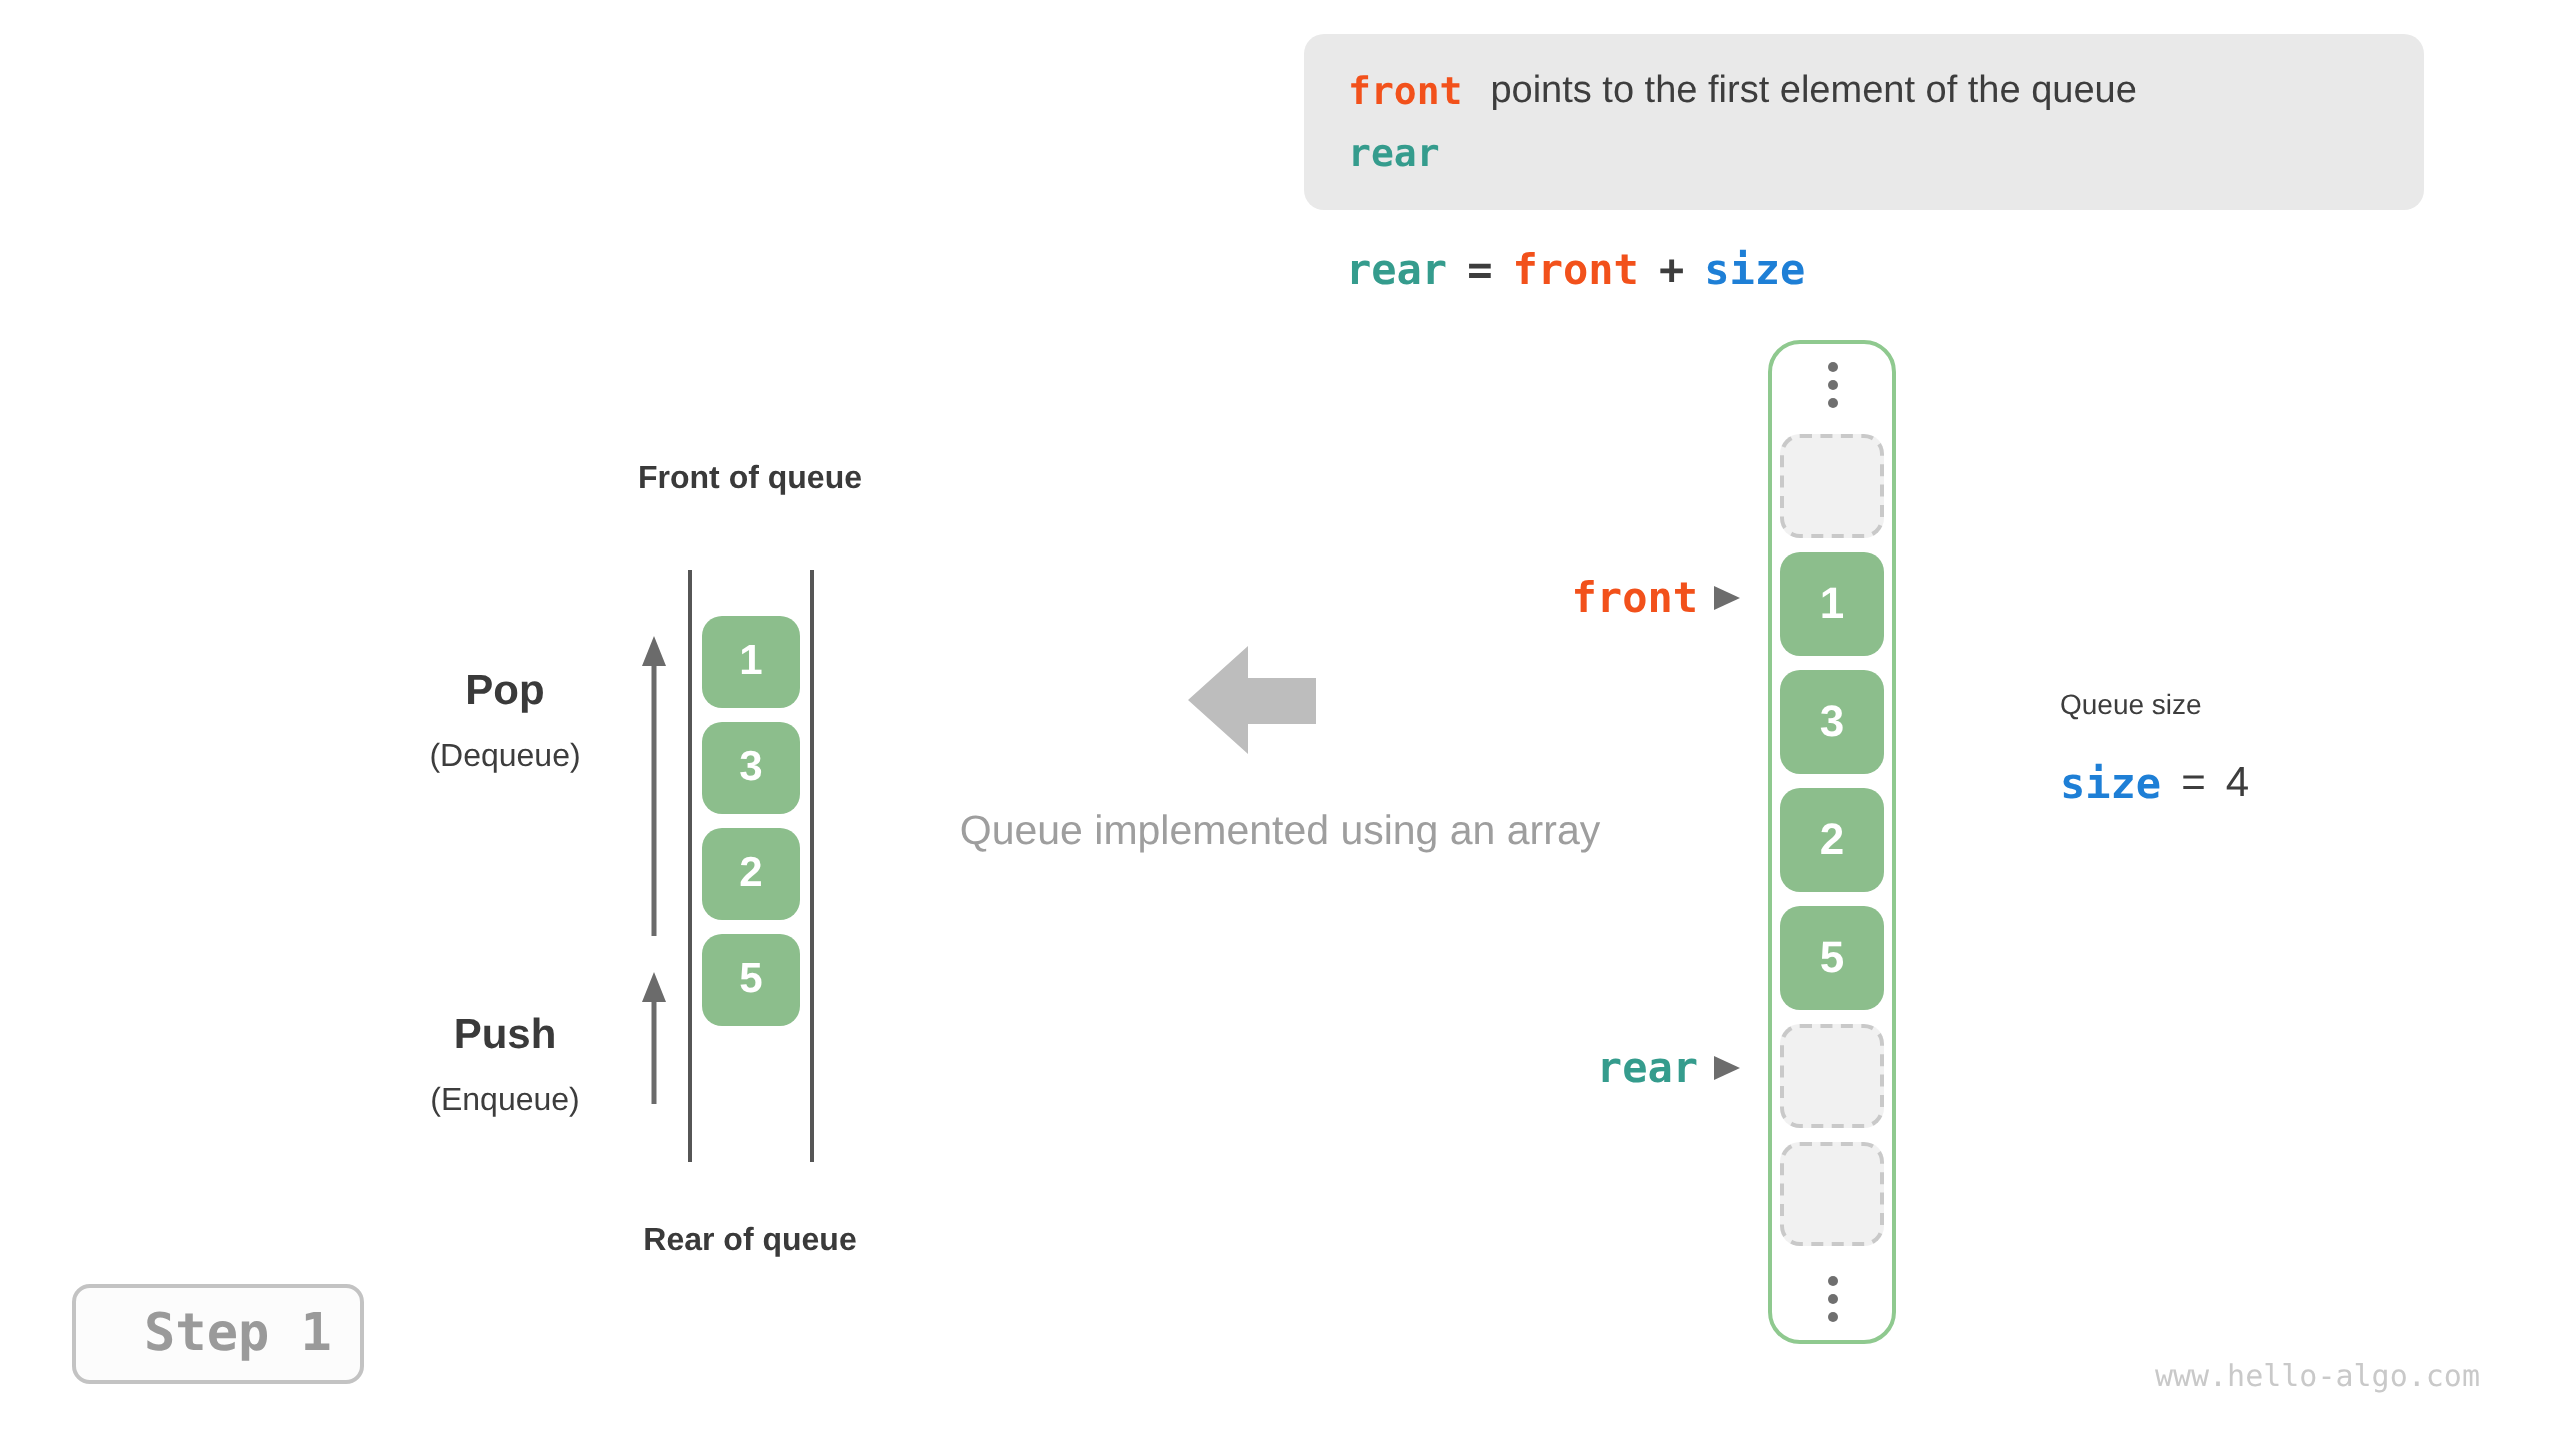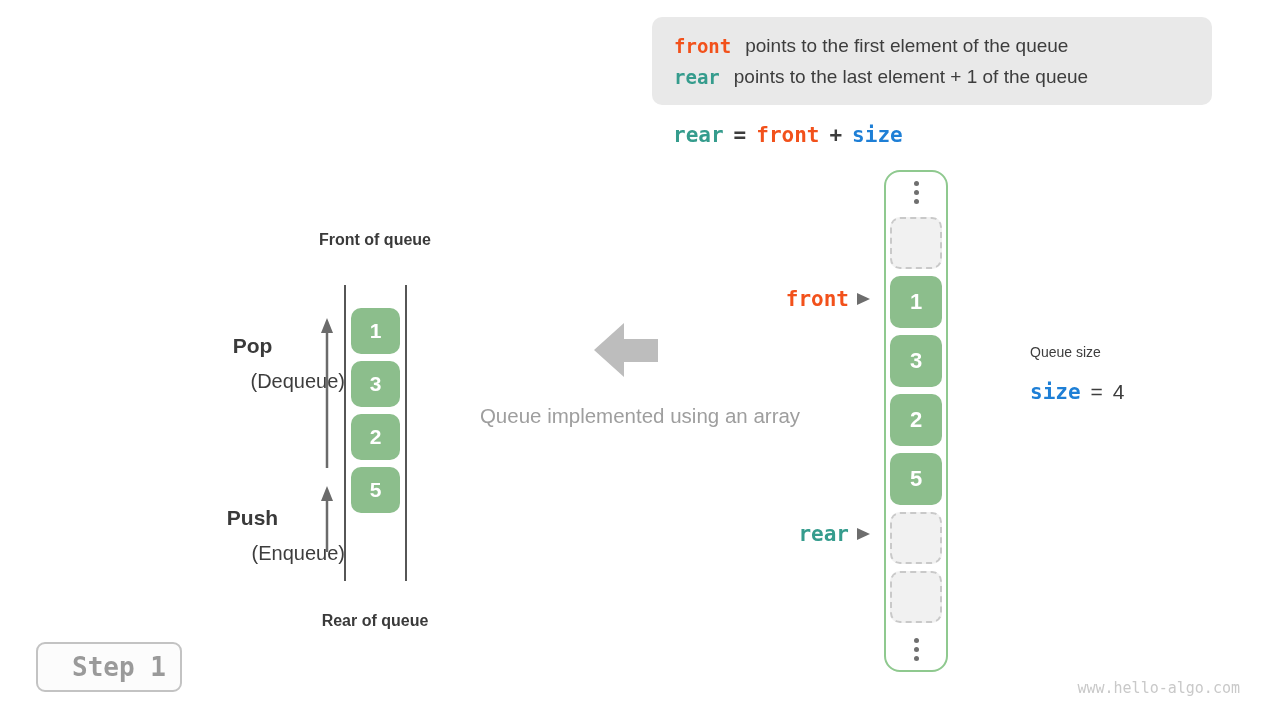--- a/index.html
+++ b/index.html
@@ -22,21 +22,21 @@
   }
   .expl-row{display:flex;align-items:center;gap:14px;font-size:19px;}
   .expl-term{font-size:19px;}
 
   
   .formula{left:673px;top:121px;height:28px;display:flex;align-items:center;gap:10px;
     font-family:"DejaVu Sans Mono", monospace;font-weight:bold;font-size:21px;}
 
   
   .big-label{font-weight:bold;font-size:16px;color:#3a3a3a;text-align:center;}
-  .sub-label{font-size:20px;color:#3d3d3d;text-align:right;}
+  .sub-label{font-size:16px;color:#3d3d3d;text-align:center;}
   .channel{
     left:344px;top:285px;width:63px;height:296px;box-sizing:border-box;
     border-left:2px solid #565656;border-right:2px solid #565656;
     display:flex;flex-direction:column;align-items:center;padding-top:23px;gap:7px;
   }
   .qbox{
     width:49px;height:46px;background:#8cbe8c;border-radius:10px;
     color:#ffffff;font-size:21px;font-weight:bold;
     display:flex;align-items:center;justify-content:center;flex:0 0 auto;
   }
@@ -88,21 +88,20 @@
 
 <div id="canvas">
 
   <div class="abs expl-box">
     <div class="expl-row">
       <span class="mono expl-term c-front">front</span>
       <span>points to the first element of the queue</span>
     </div>
     <div class="expl-row">
       <span class="mono expl-term c-rear">rear</span>
-      <span>points to the last element + 1 of the queue</span>
     </div>
   </div>
 
   <div class="abs formula">
     <span class="c-rear">rear</span>
     <span class="c-dark">=</span>
     <span class="c-front">front</span>
     <span class="c-dark">+</span>
     <span class="c-size">size</span>
   </div>

